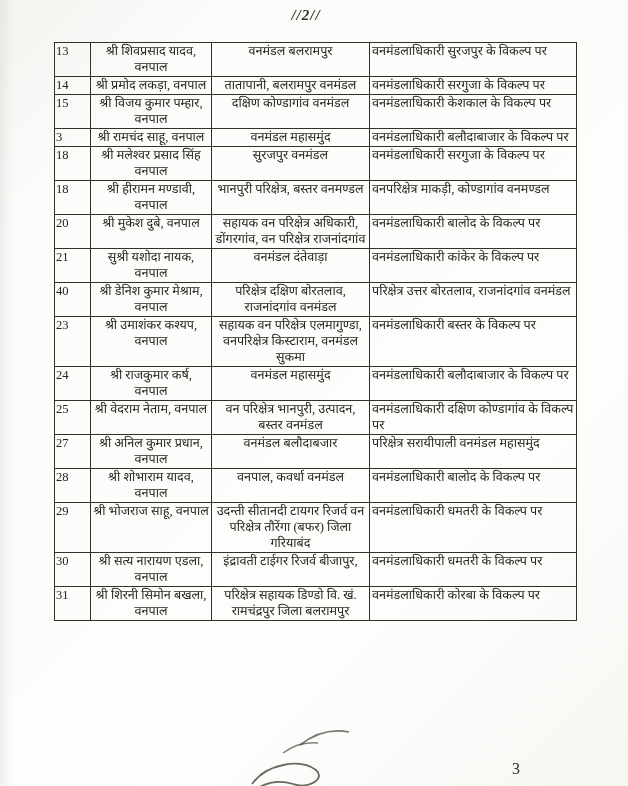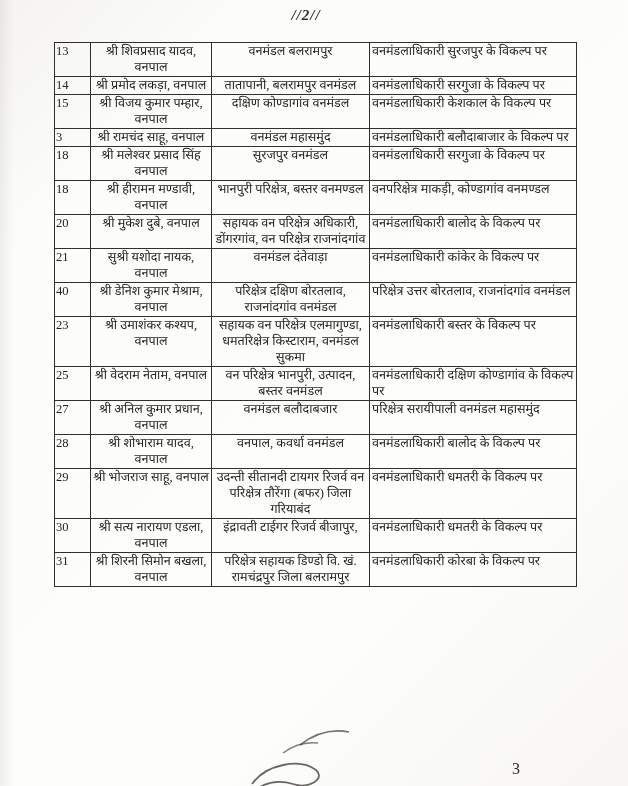--- a/index.html
+++ b/index.html
@@ -126,22 +126,28 @@
         </tr>
         <tr>
           <td class="col-no">40</td>
           <td class="col-name">श्री डेनिश कुमार मेश्राम, वनपाल</td>
           <td class="col-from">परिक्षेत्र दक्षिण बोरतलाव, राजनांदगांव वनमंडल</td>
           <td class="col-to">परिक्षेत्र उत्तर बोरतलाव, राजनांदगांव वनमंडल</td>
         </tr>
         <tr>
           <td class="col-no">23</td>
           <td class="col-name">श्री उमाशंकर कश्यप, वनपाल</td>
-          <td class="col-from">सहायक वन परिक्षेत्र एलमागुण्डा, धमतरिक्षेत्र किस्टाराम, वनमंडल सुकमा</td>
+          <td class="col-from">सहायक वन परिक्षेत्र एलमागुण्डा, वनपरिक्षेत्र किस्टाराम, वनमंडल सुकमा</td>
           <td class="col-to">वनमंडलाधिकारी बस्तर के विकल्प पर</td>
+        </tr>
+        <tr>
+          <td class="col-no">24</td>
+          <td class="col-name">श्री राजकुमार कर्ष, वनपाल</td>
+          <td class="col-from">वनमंडल महासमुंद</td>
+          <td class="col-to">वनमंडलाधिकारी बलौदाबाजार के विकल्प पर</td>
         </tr>
         <tr>
           <td class="col-no">25</td>
           <td class="col-name">श्री वेदराम नेताम, वनपाल</td>
           <td class="col-from">वन परिक्षेत्र भानपुरी, उत्पादन, बस्तर वनमंडल</td>
           <td class="col-to">वनमंडलाधिकारी दक्षिण कोण्डागांव के विकल्प पर</td>
         </tr>
         <tr>
           <td class="col-no">27</td>
           <td class="col-name">श्री अनिल कुमार प्रधान, वनपाल</td>

